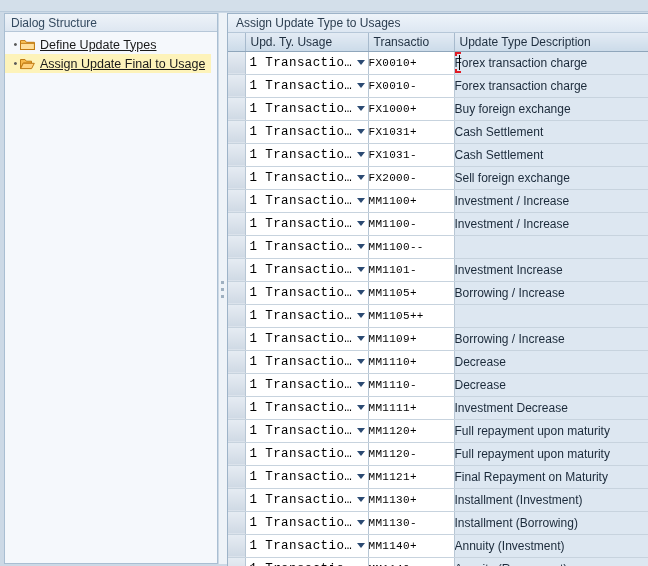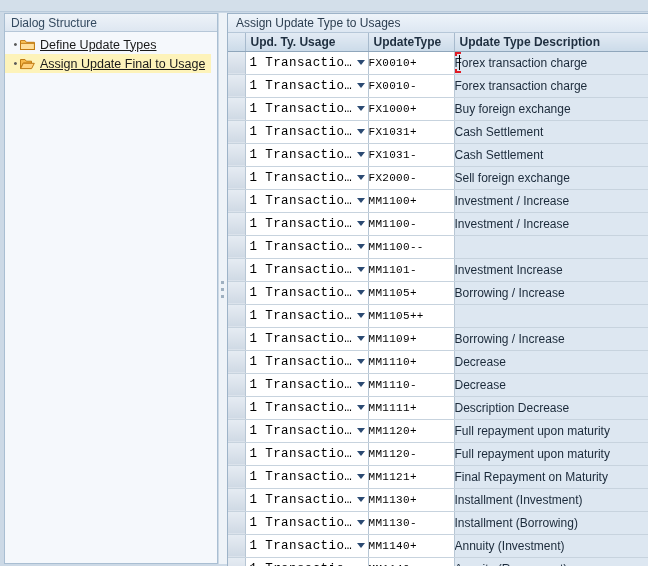--- a/index.html
+++ b/index.html
@@ -151,21 +151,21 @@
     border-collapse: collapse;
     table-layout: fixed;
     width: 421px;
     font-size: 12px;
   }
   table.grid th {
     height: 18px;
     background: linear-gradient(to bottom, #e3ebf4 0%, #ccdbe9 100%);
     border-right: 1px solid #a7bacd;
     border-bottom: 1px solid #8fa6bb;
-    font-weight: bold;
+    font-weight: normal;
     color: #1f2f40;
     text-align: left;
     padding: 0 0 0 5px;
     white-space: nowrap;
     overflow: hidden;
     box-sizing: border-box;
     font-size: 12px;
   }
   table.grid th.sel-col {
     padding: 0;
@@ -311,21 +311,21 @@
     </div>
   </div>
 
   <div class="right-panel">
     <div class="table-title">Assign Update Type to Usages</div>
     <table class="grid">
       <thead>
         <tr>
           <th class="sel-col"></th>
           <th style="width:123px">Upd. Ty. Usage</th>
-          <th style="width:86px">UpdateType</th>
+          <th style="width:86px">Transactio</th>
           <th style="width:211px;border-right:none">Update Type Description</th>
         </tr>
       </thead>
       <tbody id="grid-body">
           <tr>
             <td class="sel-cell"></td>
             <td class="usage-cell">
               <div class="usage-inner">
                 <span class="usage-text">1 Transactio…</span>
                 <span class="dd-arrow"></span>
@@ -490,21 +490,21 @@
           </tr>
           <tr>
             <td class="sel-cell"></td>
             <td class="usage-cell">
               <div class="usage-inner">
                 <span class="usage-text">1 Transactio…</span>
                 <span class="dd-arrow"></span>
               </div>
             </td>
             <td class="type-cell">MM1111+</td>
-            <td class="desc-cell"><span>Description Decrease</span></td>
+            <td class="desc-cell"><span>Investment Decrease</span></td>
           </tr>
           <tr>
             <td class="sel-cell"></td>
             <td class="usage-cell">
               <div class="usage-inner">
                 <span class="usage-text">1 Transactio…</span>
                 <span class="dd-arrow"></span>
               </div>
             </td>
             <td class="type-cell">MM1120+</td>

